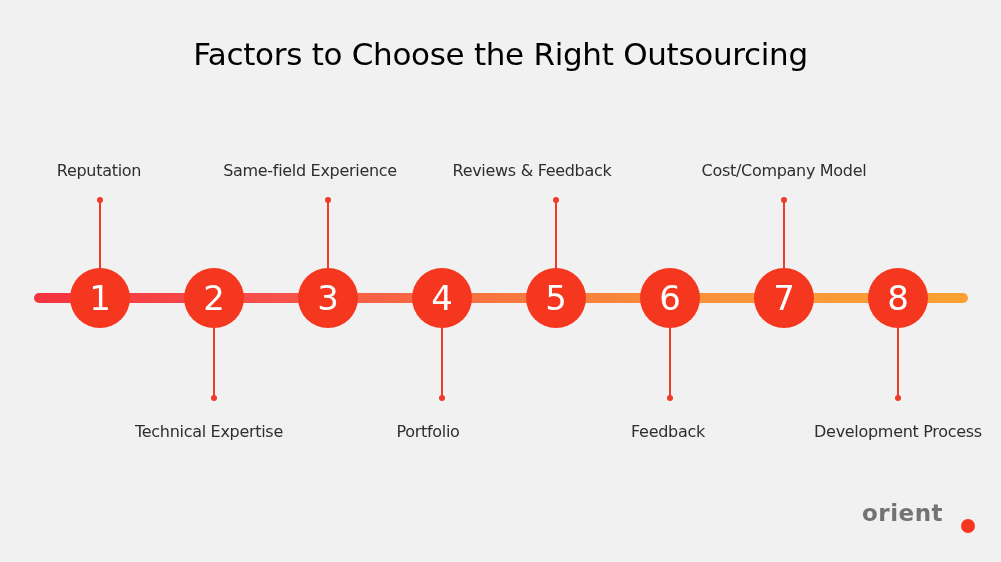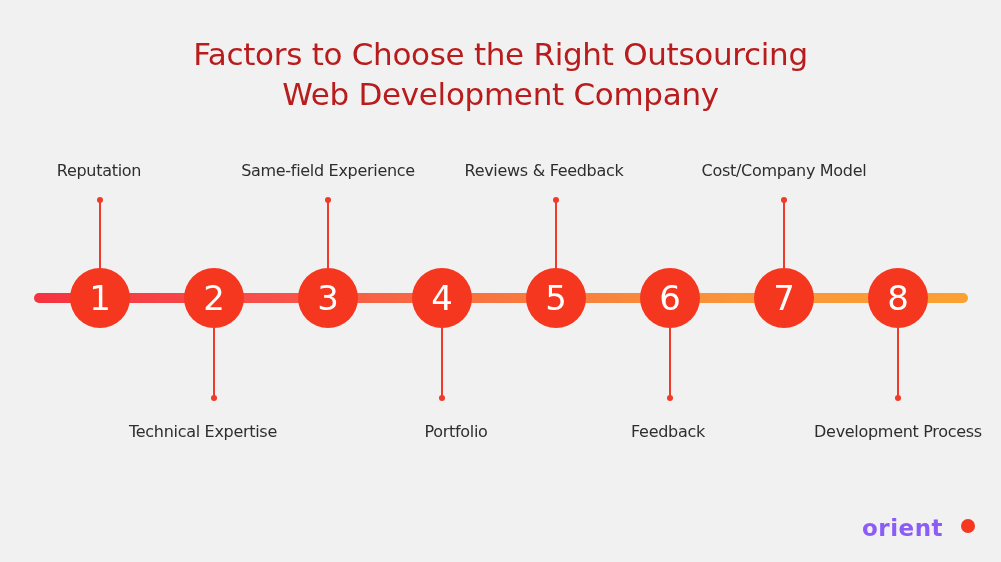--- a/index.html
+++ b/index.html
@@ -4,21 +4,21 @@
 <style>
   html, body { margin: 0; padding: 0; }
   body {
     width: 1001px; height: 562px; overflow: hidden;
     background: #f1f1f1;
     font-family: "Liberation Sans", "DejaVu Sans", sans-serif;
     position: relative;
   }
   .title {
     position: absolute; left: 0; top: 34px; width: 1001px;
-    text-align: center; color: #b91c1c;
+    text-align: center; color: #000000;
     font-family: "DejaVu Sans", sans-serif;
     font-size: 31px; line-height: 40px; font-weight: 500;
     letter-spacing: -0.3px;
   }
   .title div { white-space: nowrap; }
   .track {
     position: absolute; left: 34px; top: 293px; width: 934px; height: 10px;
     border-radius: 5px;
     background: linear-gradient(90deg, #f5333f 0%, #f7504a 25%, #f8763f 50%, #f9953a 75%, #fba132 100%);
   }
@@ -38,60 +38,59 @@
     position: absolute; width: 6px; height: 6px; border-radius: 50%; background: #f03a2a;
   }
   .label {
     position: absolute; width: 240px; text-align: center;
     color: #2e2e2e; font-size: 16px; line-height: 20px; white-space: nowrap;
     font-family: "DejaVu Sans", sans-serif; letter-spacing: -0.3px;
   }
   .label.up { top: 161px; }
   .label.down { top: 422px; }
   .logo {
-    position: absolute; left: 862px; top: 514px;
+    position: absolute; left: 862px; top: 499px;
     font-family: "DejaVu Sans", sans-serif; font-weight: bold; font-size: 23px;
-    color: #8b5cf6; letter-spacing: 0.5px; line-height: 28px;
+    color: #737373; letter-spacing: 0.5px; line-height: 28px;
   }
   .logo-dot {
     position: absolute; left: 961px; top: 519px; width: 14px; height: 14px;
     border-radius: 50%; background: #f5371f;
   }
 </style>
 </head>
 <body>
 
 <div class="title">
   <div>Factors to Choose the Right Outsourcing</div>
-  <div>Web Development Company</div>
 </div>
 
 <div class="track"></div>
 
 <div class="label up" style="left:-21px">Reputation</div>
 <div class="dot" style="left:97px;top:197px"></div>
 <div class="stem up" style="left:99px"></div>
 <div class="node" style="left:70px">1</div>
 
 <div class="node" style="left:184px">2</div>
 <div class="stem down" style="left:213px"></div>
 <div class="dot" style="left:211px;top:395px"></div>
-<div class="label down" style="left:83px">Technical Expertise</div>
+<div class="label down" style="left:89px">Technical Expertise</div>
 
-<div class="label up" style="left:208px">Same-field Experience</div>
+<div class="label up" style="left:190px">Same-field Experience</div>
 <div class="dot" style="left:325px;top:197px"></div>
 <div class="stem up" style="left:327px"></div>
 <div class="node" style="left:298px">3</div>
 
 <div class="node" style="left:412px">4</div>
 <div class="stem down" style="left:441px"></div>
 <div class="dot" style="left:439px;top:395px"></div>
-<div class="label down" style="left:336px">Portfolio</div>
+<div class="label down" style="left:308px">Portfolio</div>
 
-<div class="label up" style="left:424px">Reviews &amp; Feedback</div>
+<div class="label up" style="left:412px">Reviews &amp; Feedback</div>
 <div class="dot" style="left:553px;top:197px"></div>
 <div class="stem up" style="left:555px"></div>
 <div class="node" style="left:526px">5</div>
 
 <div class="node" style="left:640px">6</div>
 <div class="stem down" style="left:669px"></div>
 <div class="dot" style="left:667px;top:395px"></div>
 <div class="label down" style="left:548px">Feedback</div>
 
 <div class="label up" style="left:664px">Cost/Company Model</div>

